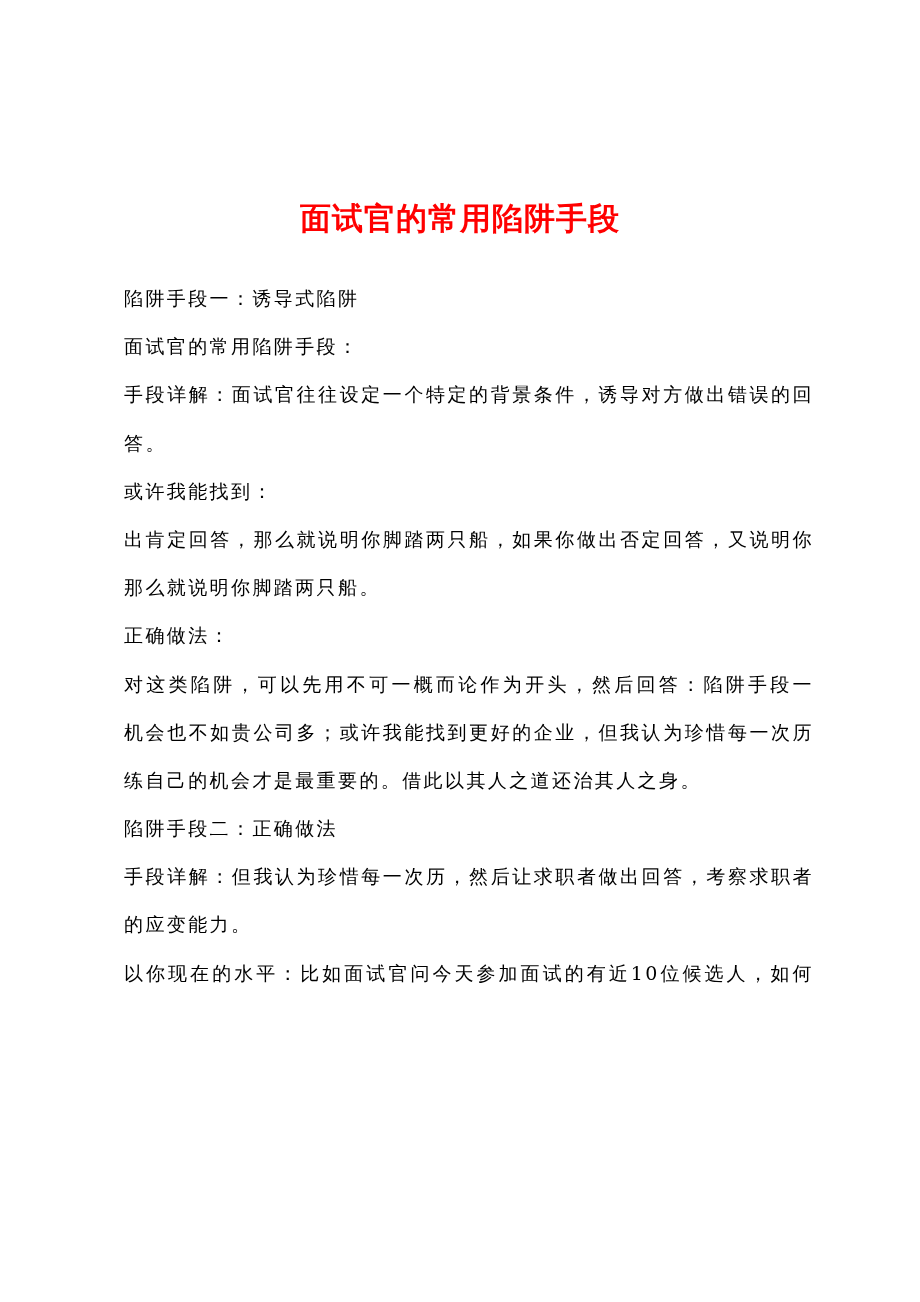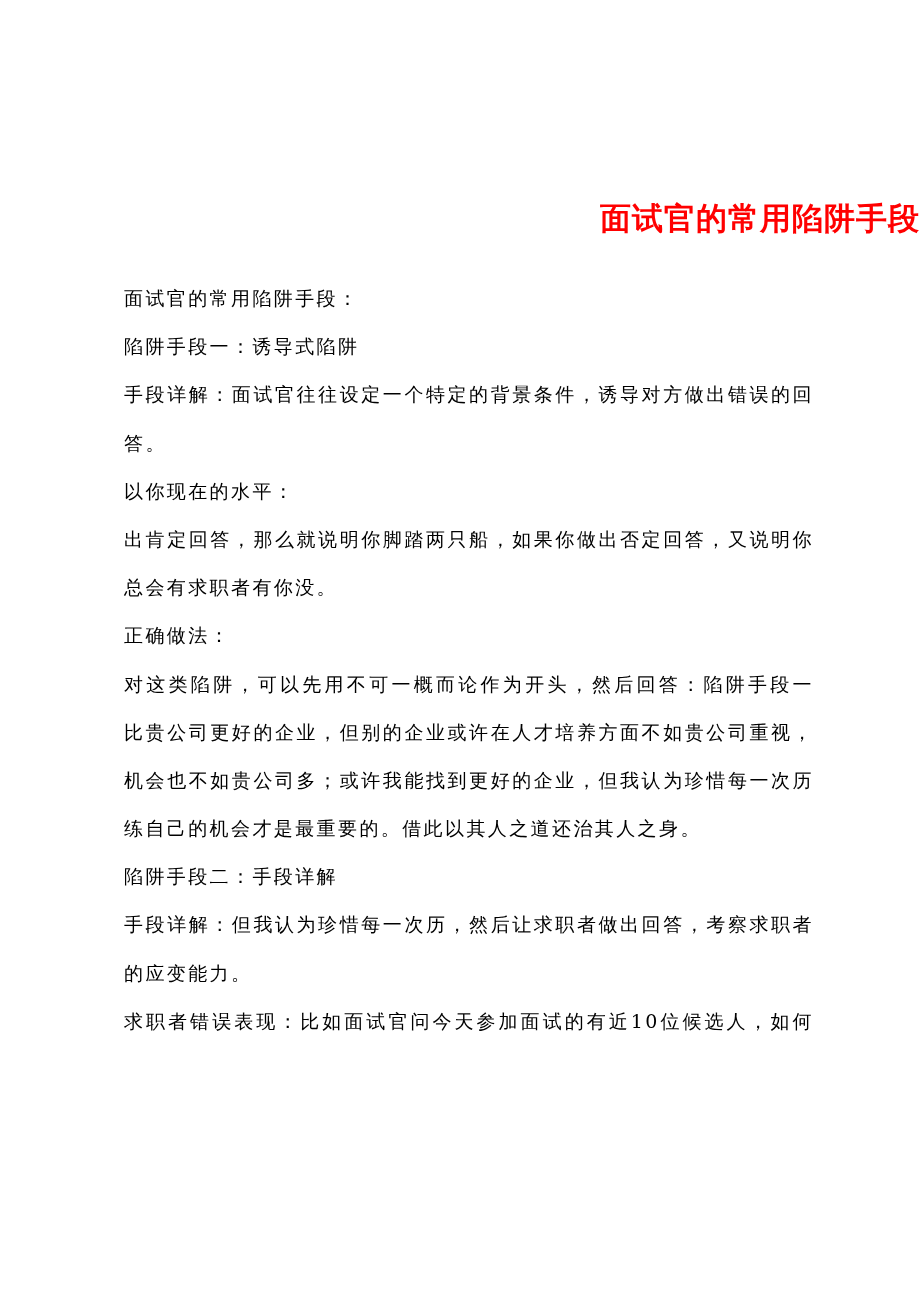--- a/index.html
+++ b/index.html
@@ -21,21 +21,21 @@
       top: 0;
       width: 920px;
       height: 1302px;
       background: #ffffff;
     }
     .title {
       position: absolute;
       left: 0;
       top: 196px;
       width: 920px;
-      text-align: right;
+      text-align: center;
       font-size: 31px;
       line-height: 44px;
       font-weight: bold;
       color: #ff0000;
       letter-spacing: 1px;
       font-family: "DejaVu Sans", "Liberation Sans", sans-serif;
     }
     .body-text {
       position: absolute;
       left: 124px;
@@ -56,30 +56,29 @@
       text-align-last: left;
     }
   </style>
 </head>
 <body>
 
 <div class="page">
   <h1 class="title" style="margin:0;">面试官的常用陷阱手段</h1>
 
   <div class="body-text">
+    <div class="line short">陷阱手段一：诱导式陷阱</div>
     <div class="line short">面试官的常用陷阱手段：</div>
-    <div class="line short">陷阱手段一：诱导式陷阱</div>
     <div class="line">手段详解：面试官往往设定一个特定的背景条件，诱导对方做出错误的回</div>
     <div class="line short">答。</div>
-    <div class="line short">以你现在的水平：</div>
+    <div class="line short">或许我能找到：</div>
     <div class="line">出肯定回答，那么就说明你脚踏两只船，如果你做出否定回答，又说明你</div>
-    <div class="line short">总会有求职者有你没。</div>
+    <div class="line short">那么就说明你脚踏两只船。</div>
     <div class="line short">正确做法：</div>
     <div class="line">对这类陷阱，可以先用不可一概而论作为开头，然后回答：陷阱手段一</div>
-    <div class="line">比贵公司更好的企业，但别的企业或许在人才培养方面不如贵公司重视，</div>
     <div class="line">机会也不如贵公司多；或许我能找到更好的企业，但我认为珍惜每一次历</div>
     <div class="line short">练自己的机会才是最重要的。借此以其人之道还治其人之身。</div>
-    <div class="line short">陷阱手段二：手段详解</div>
+    <div class="line short">陷阱手段二：正确做法</div>
     <div class="line">手段详解：但我认为珍惜每一次历，然后让求职者做出回答，考察求职者</div>
     <div class="line short">的应变能力。</div>
-    <div class="line">求职者错误表现：比如面试官问今天参加面试的有近10位候选人，如何</div>
+    <div class="line">以你现在的水平：比如面试官问今天参加面试的有近10位候选人，如何</div>
   </div>
 </div>
 
 </body></html>

